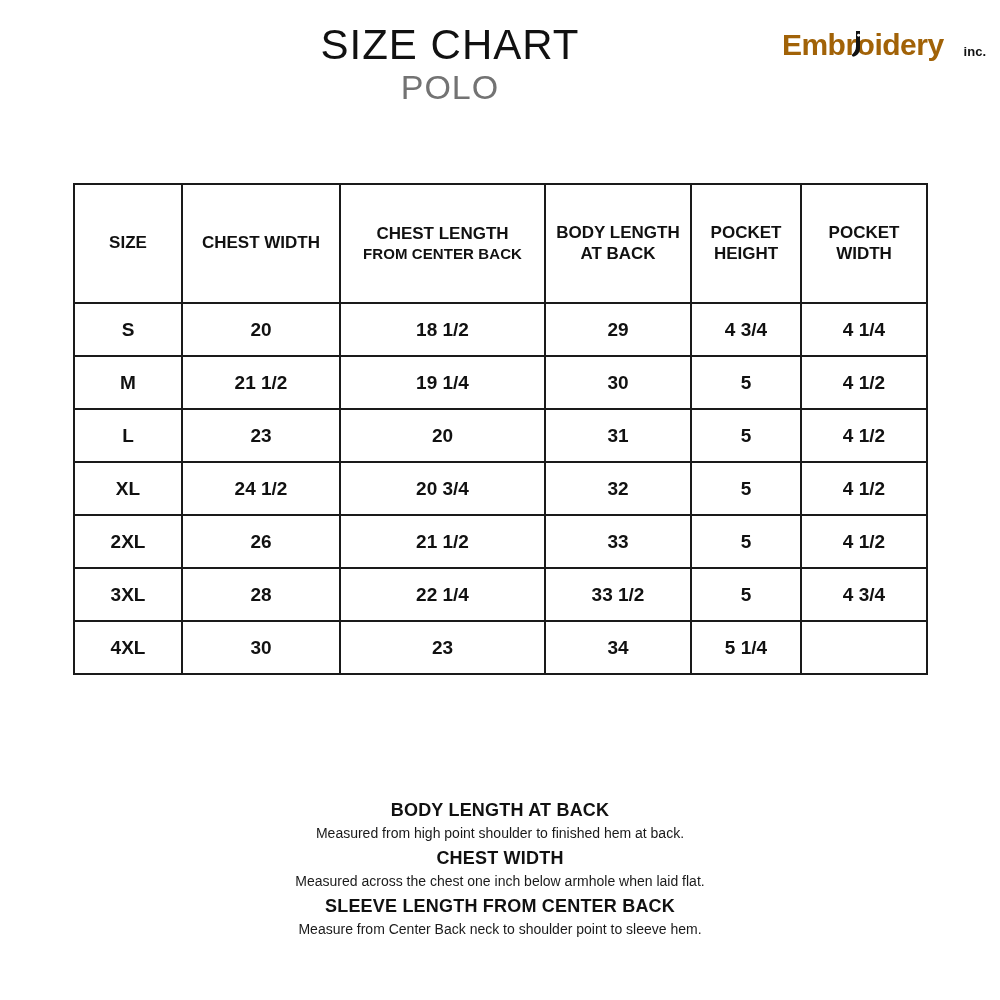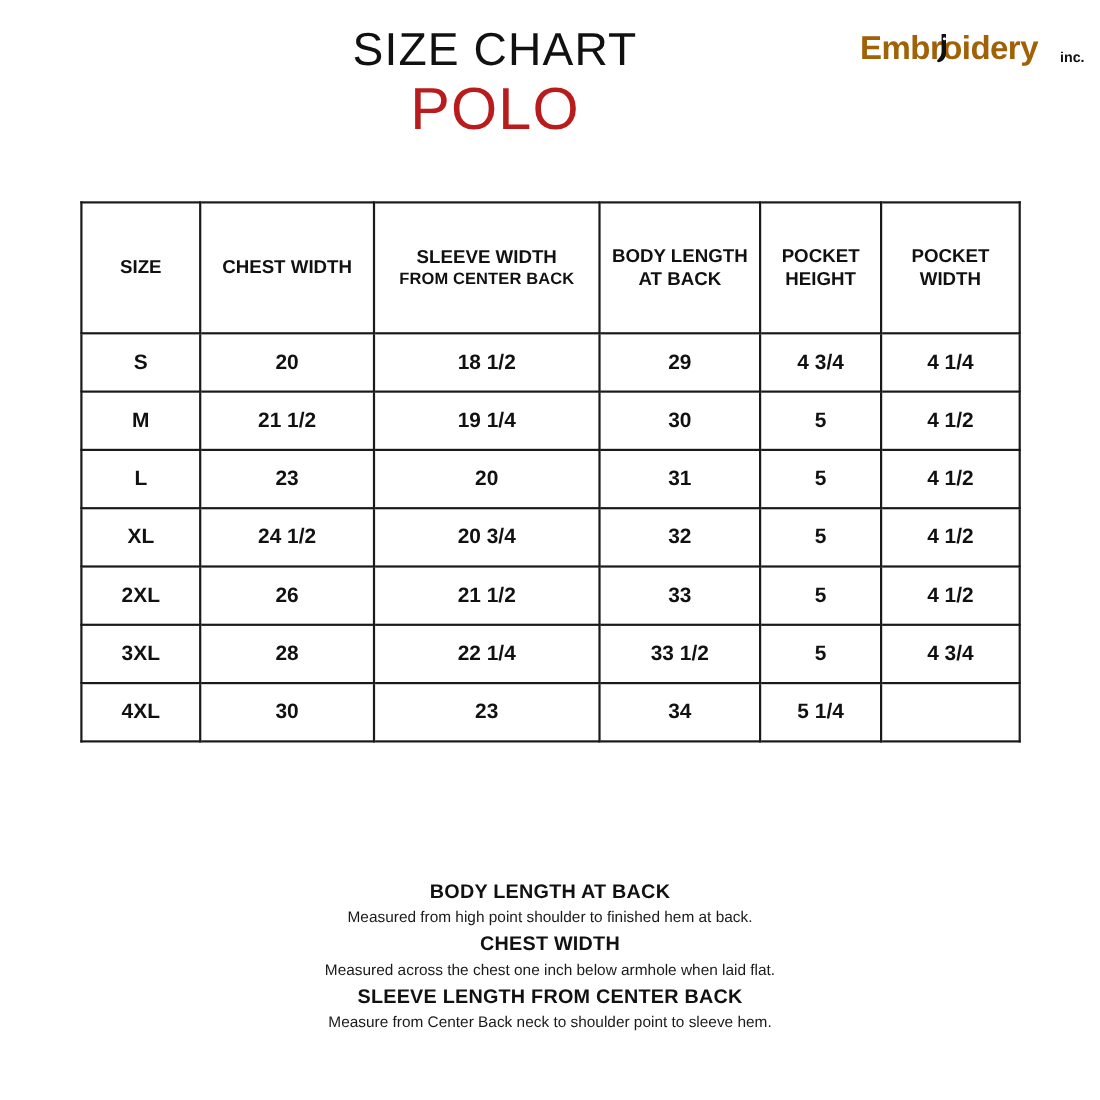--- a/index.html
+++ b/index.html
@@ -29,25 +29,25 @@
     text-align: center;
   }
   .title-line1 {
     font-size: 42px;
     font-weight: 400;
     letter-spacing: 1px;
     line-height: 1.1;
     color: #111;
   }
   .title-line2 {
-    font-size: 54px;
+    font-size: 34px;
     font-weight: 400;
     letter-spacing: 1px;
     line-height: 1.15;
-    color: #b91c1c;
+    color: #737373;
   }
 
   .logo {
     position: absolute;
     top: 28px;
     right: 14px;
     display: flex;
     align-items: flex-end;
     font-weight: bold;
   }
@@ -172,21 +172,21 @@
     </colgroup>
     <thead>
       <tr>
         <th>
           <span>SIZE</span>
         </th>
         <th>
           <span>CHEST WIDTH</span>
         </th>
         <th>
-          <span>SLEEVE WIDTH</span>
+          <span>CHEST LENGTH</span>
           <span class="sub">FROM CENTER BACK</span>
         </th>
         <th>
           <span>BODY LENGTH AT BACK</span>
         </th>
         <th>
           <span>POCKET HEIGHT</span>
         </th>
         <th>
           <span>POCKET WIDTH</span>

